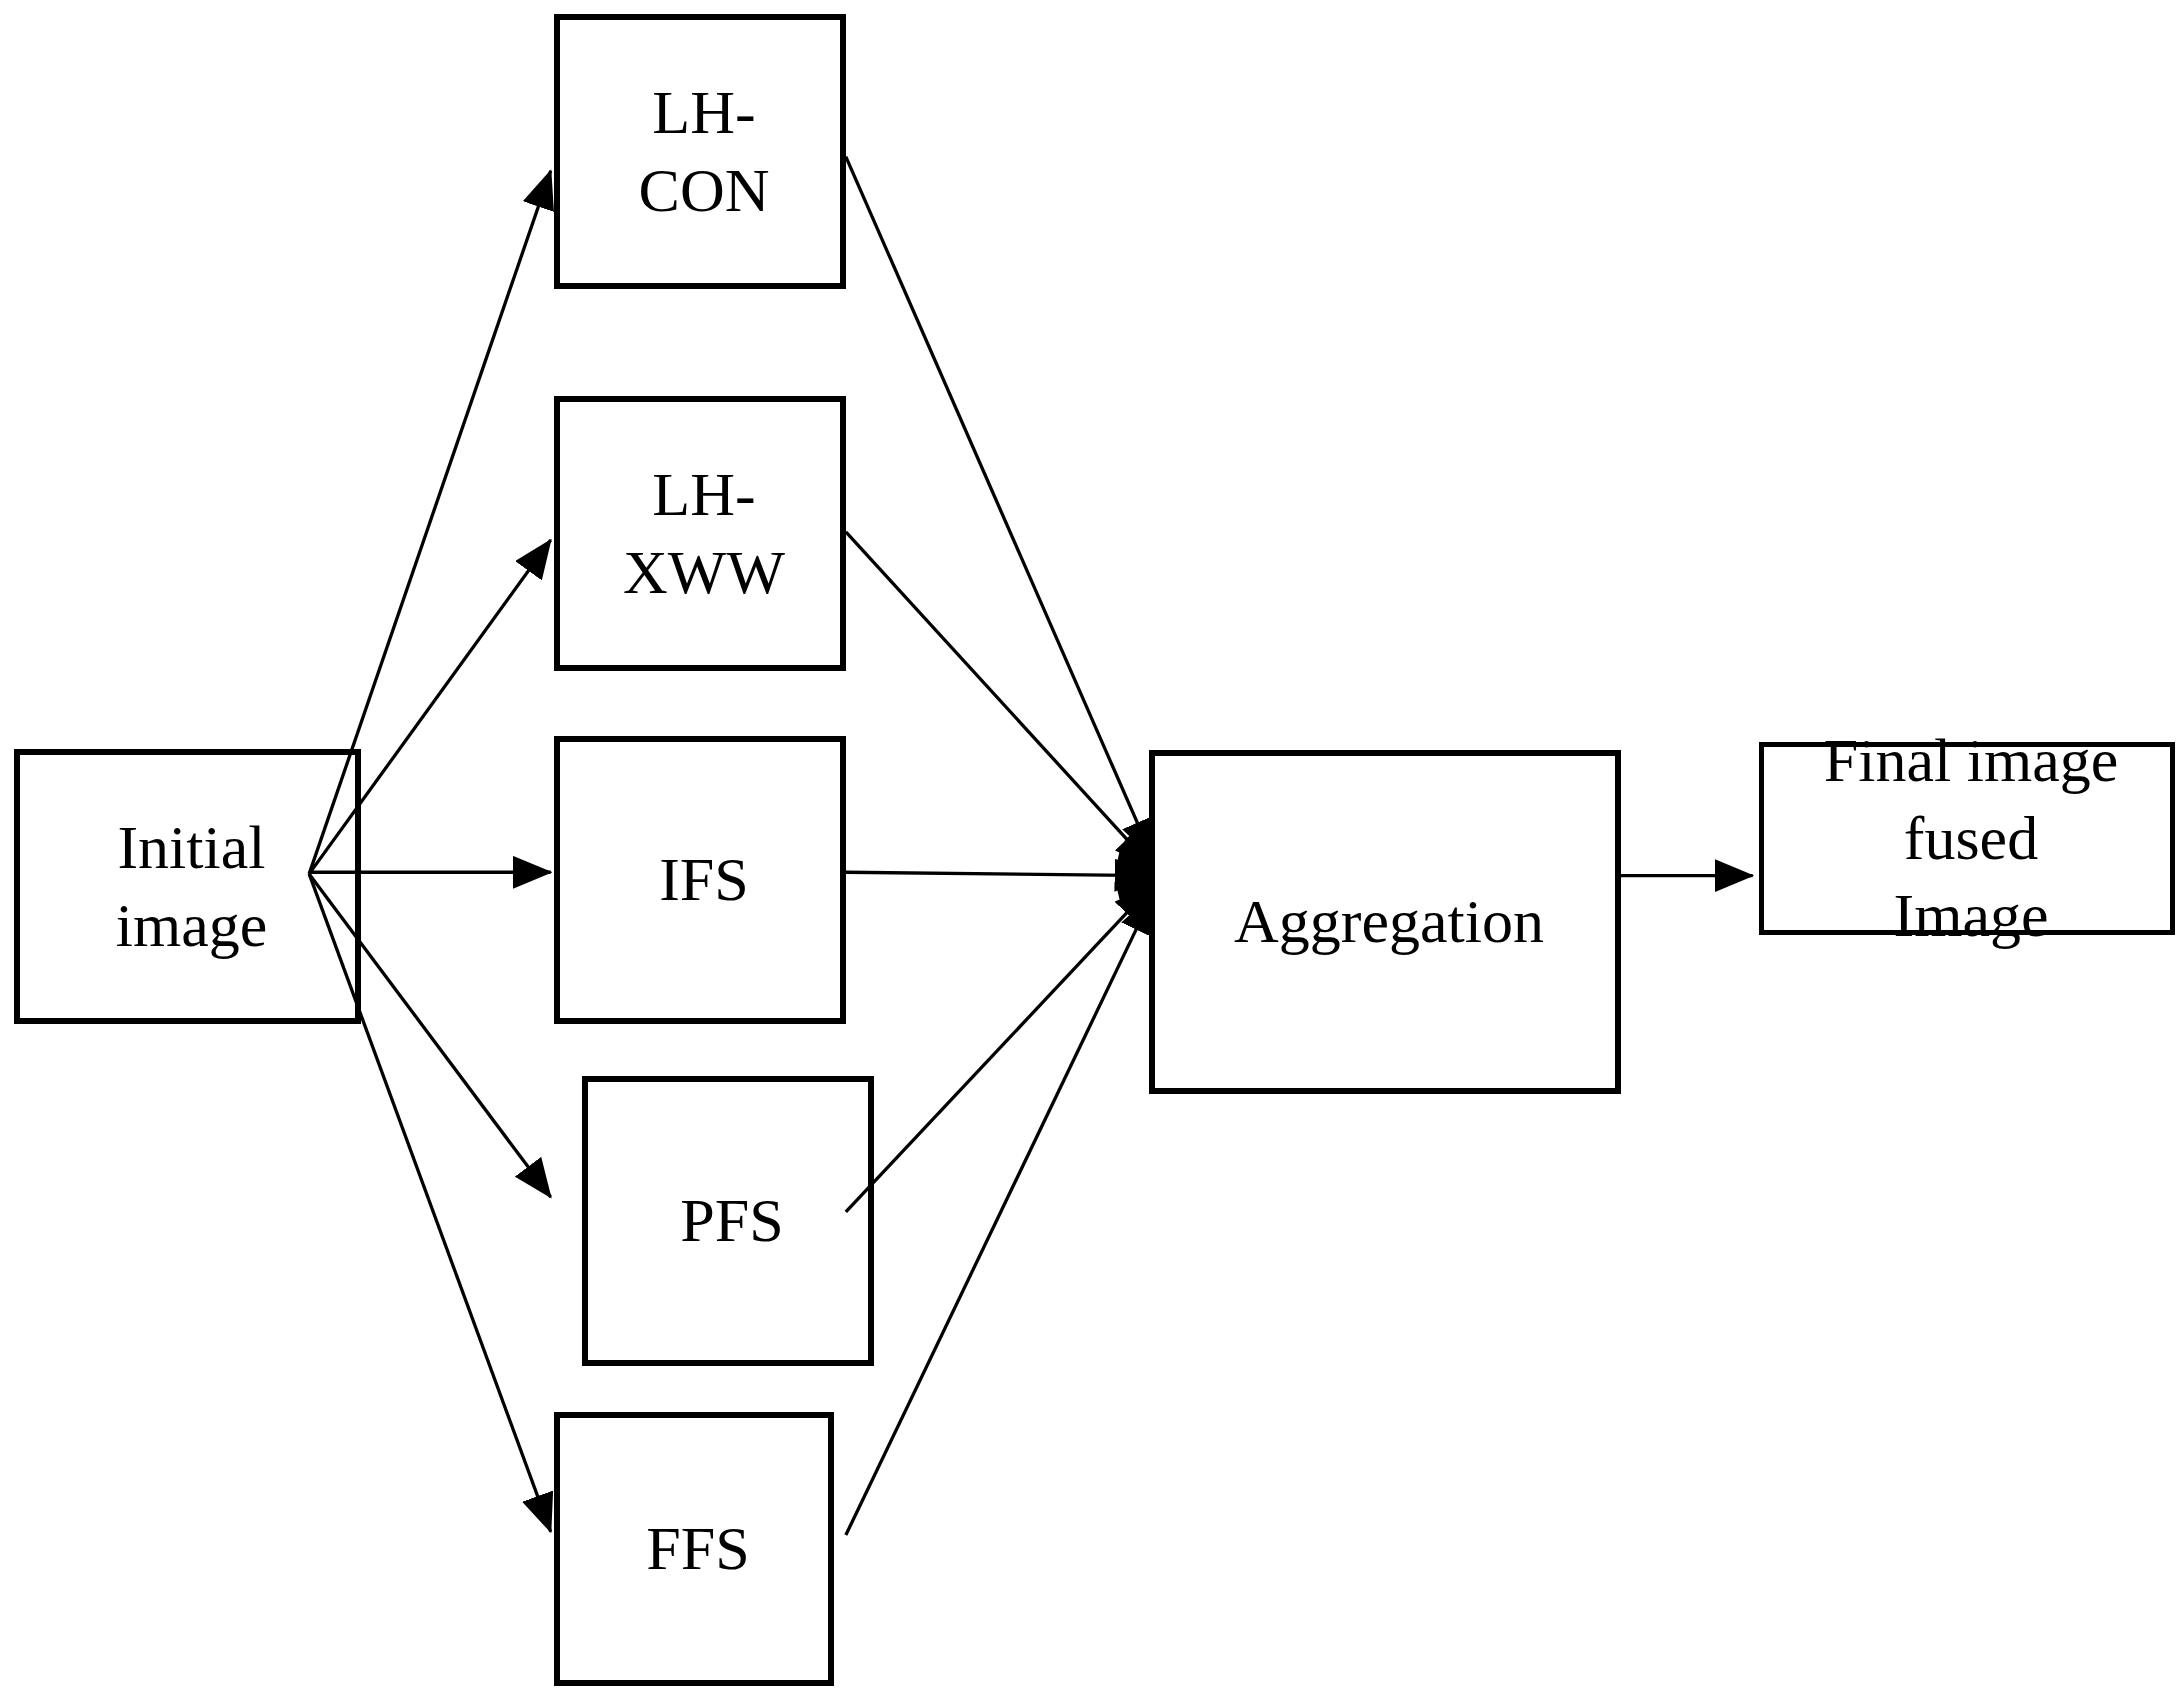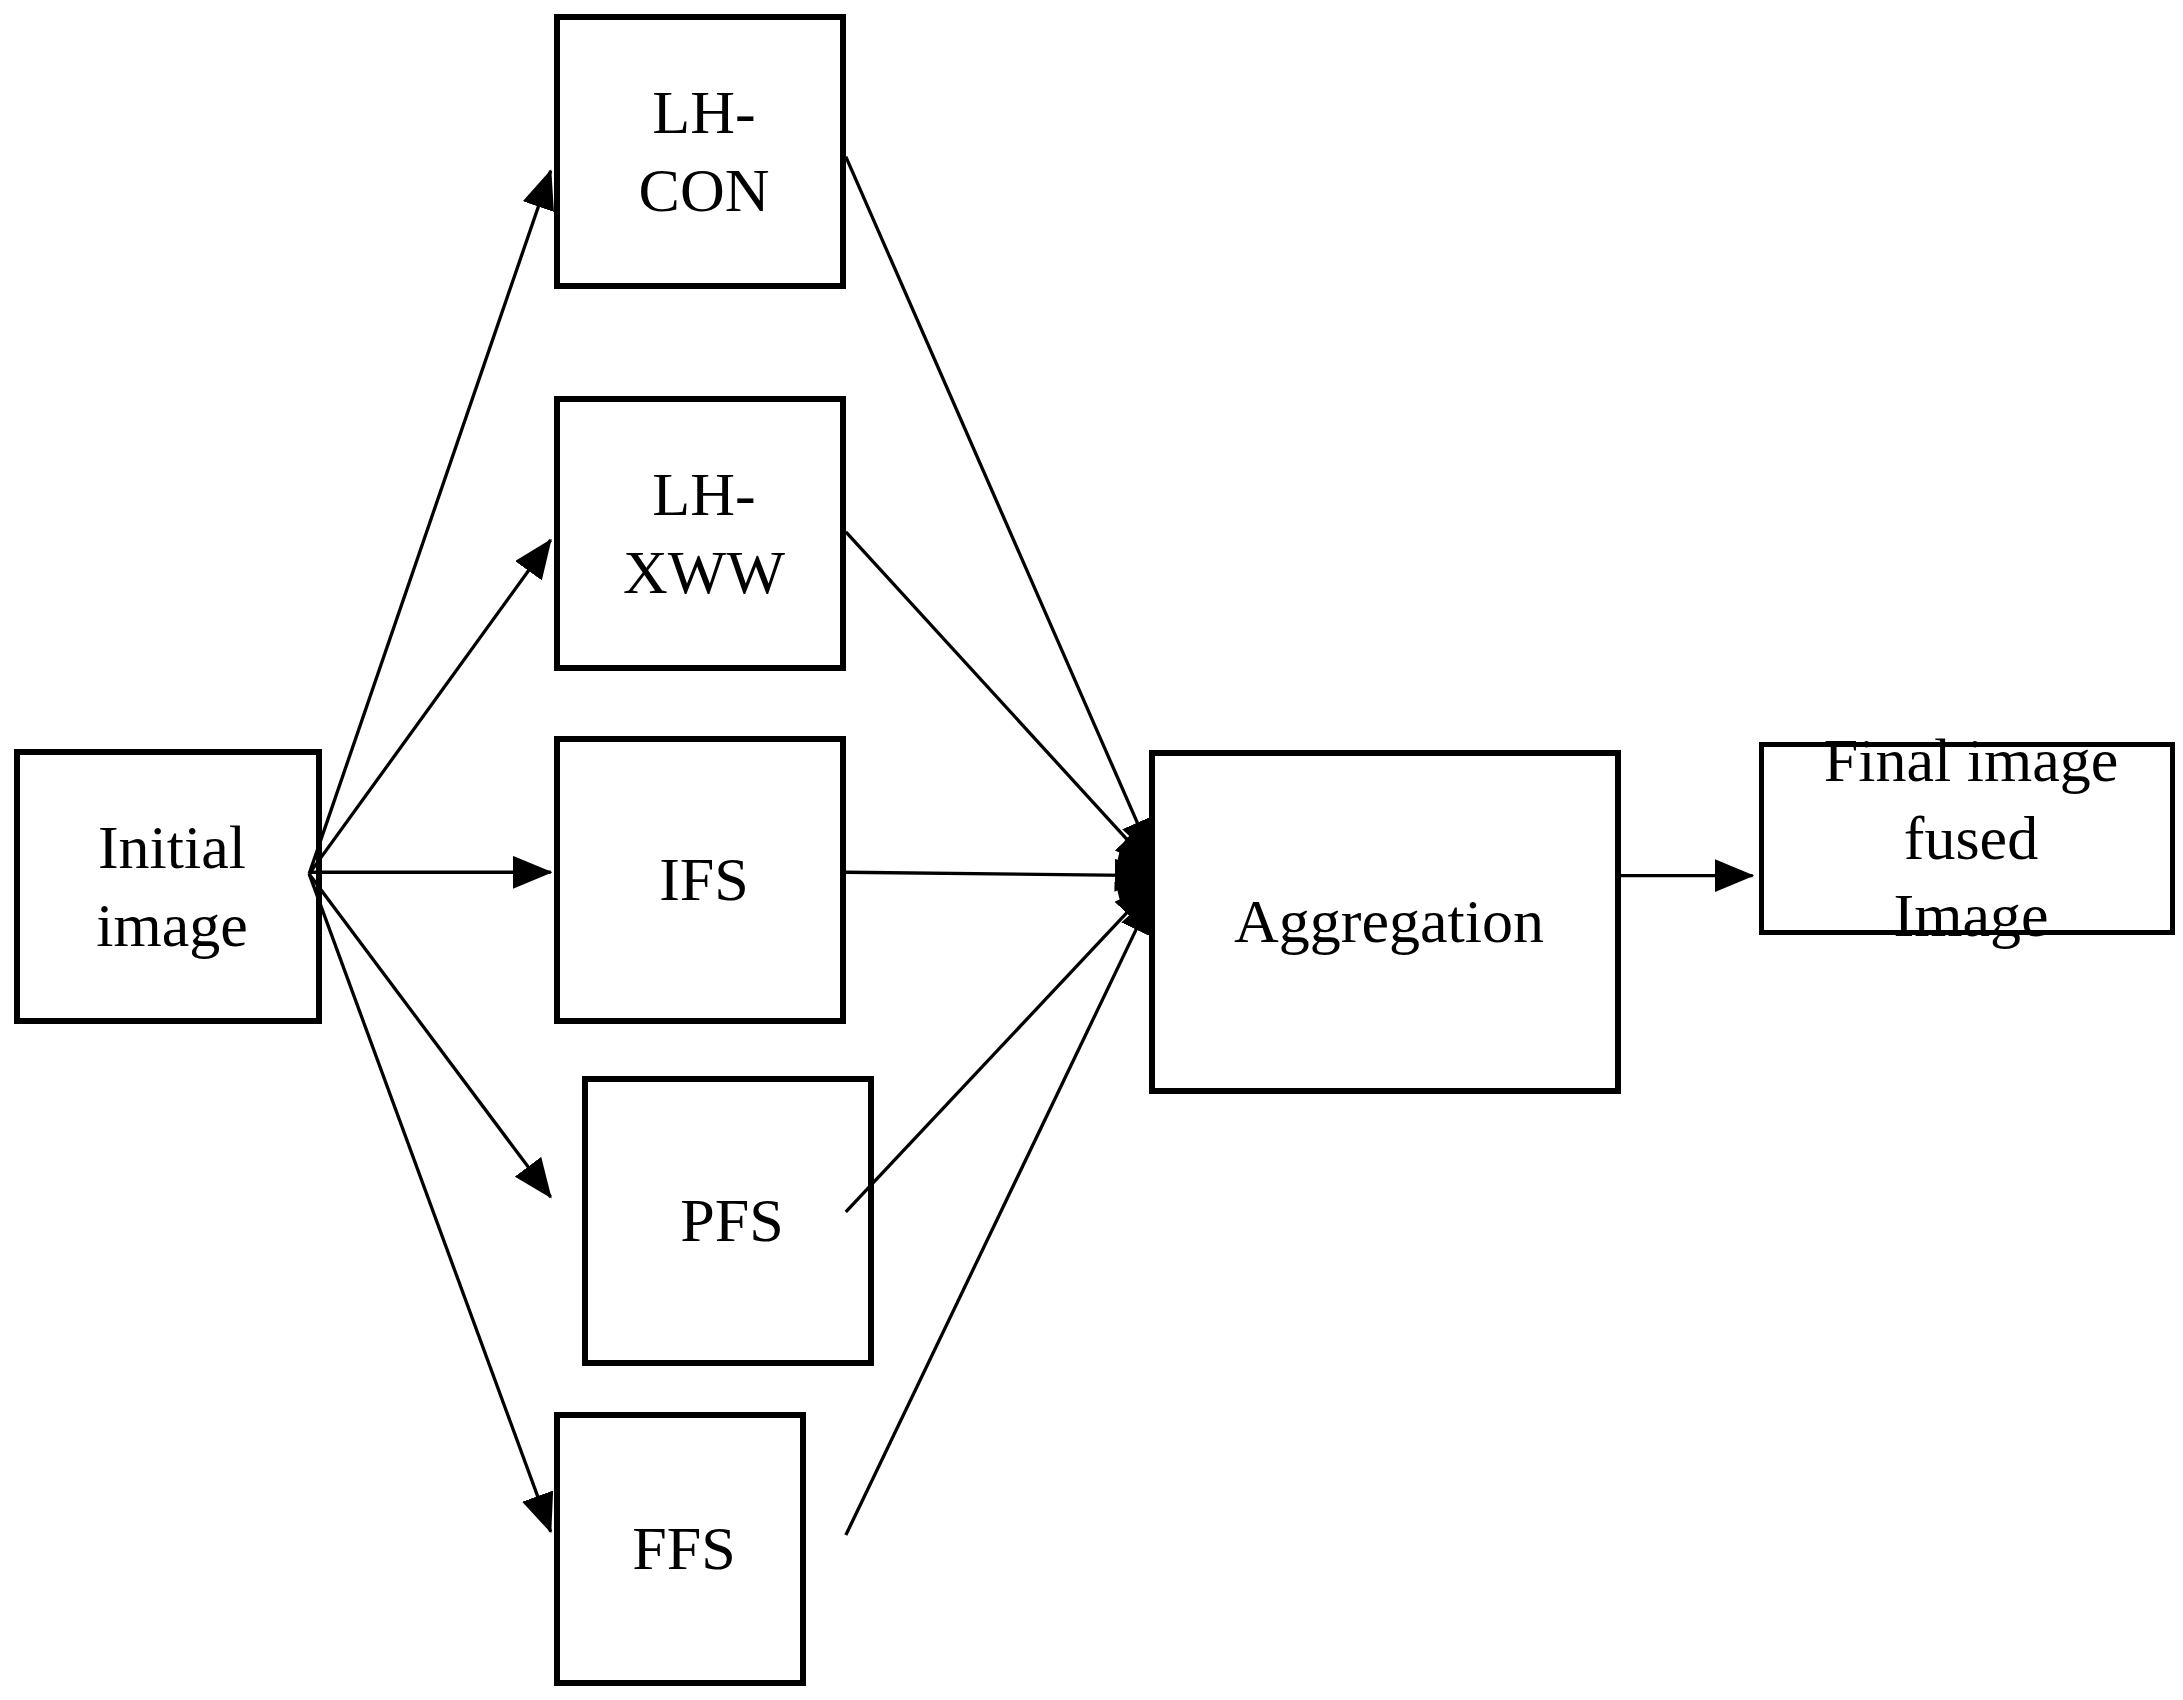--- a/index.html
+++ b/index.html
@@ -50,21 +50,21 @@
     stroke: #000000;
     stroke-width: 4;
     fill: none;
   }
 </style>
 </head>
 <body>
 
 <div id="canvas">
 
-  <div class="node" id="node-initial-image" style="left:14px; top:749px; width:308px; height:275px;text-align:center;">
+  <div class="node" id="node-initial-image" style="left:14px; top:749px; width:347px; height:275px;text-align:center;">
     <div class="label">
       <span class="line">Initial</span>
       <span class="line">image</span>
     </div>
   </div>
 
   <div class="node" id="node-lh-con" style="left:554px; top:14px; width:292px; height:275px;">
     <div class="label">
       <span class="line">LH-</span>
       <span class="line">CON</span>
@@ -83,21 +83,21 @@
       <span class="line">IFS</span>
     </div>
   </div>
 
   <div class="node" id="node-pfs" style="left:582px; top:1076px; width:292px; height:290px;justify-content:center;">
     <div class="label">
       <span class="line">PFS</span>
     </div>
   </div>
 
-  <div class="node" id="node-ffs" style="left:554px; top:1412px; width:252px; height:274px;">
+  <div class="node" id="node-ffs" style="left:554px; top:1412px; width:280px; height:274px;">
     <div class="label">
       <span class="line">FFS</span>
     </div>
   </div>
 
   <div class="node" id="node-aggregation" style="left:1149px; top:750px; width:472px; height:344px;">
     <div class="label">
       <span class="line">Aggregation</span>
     </div>
   </div>

